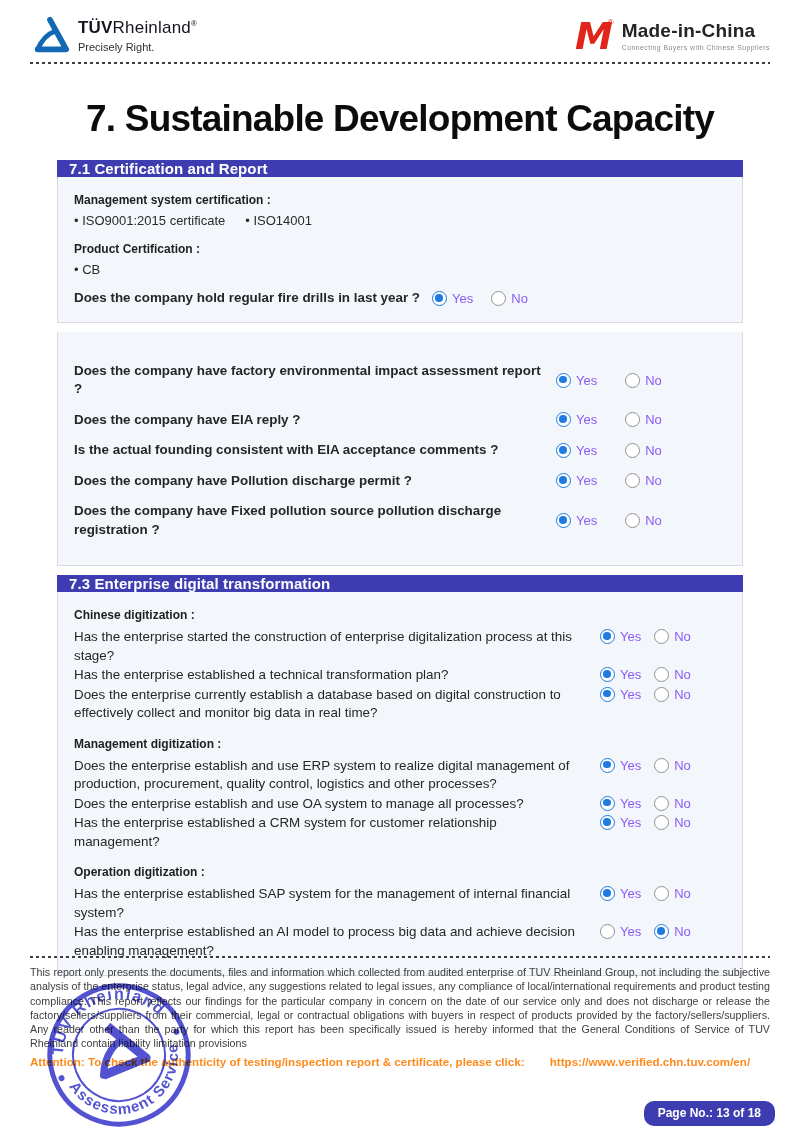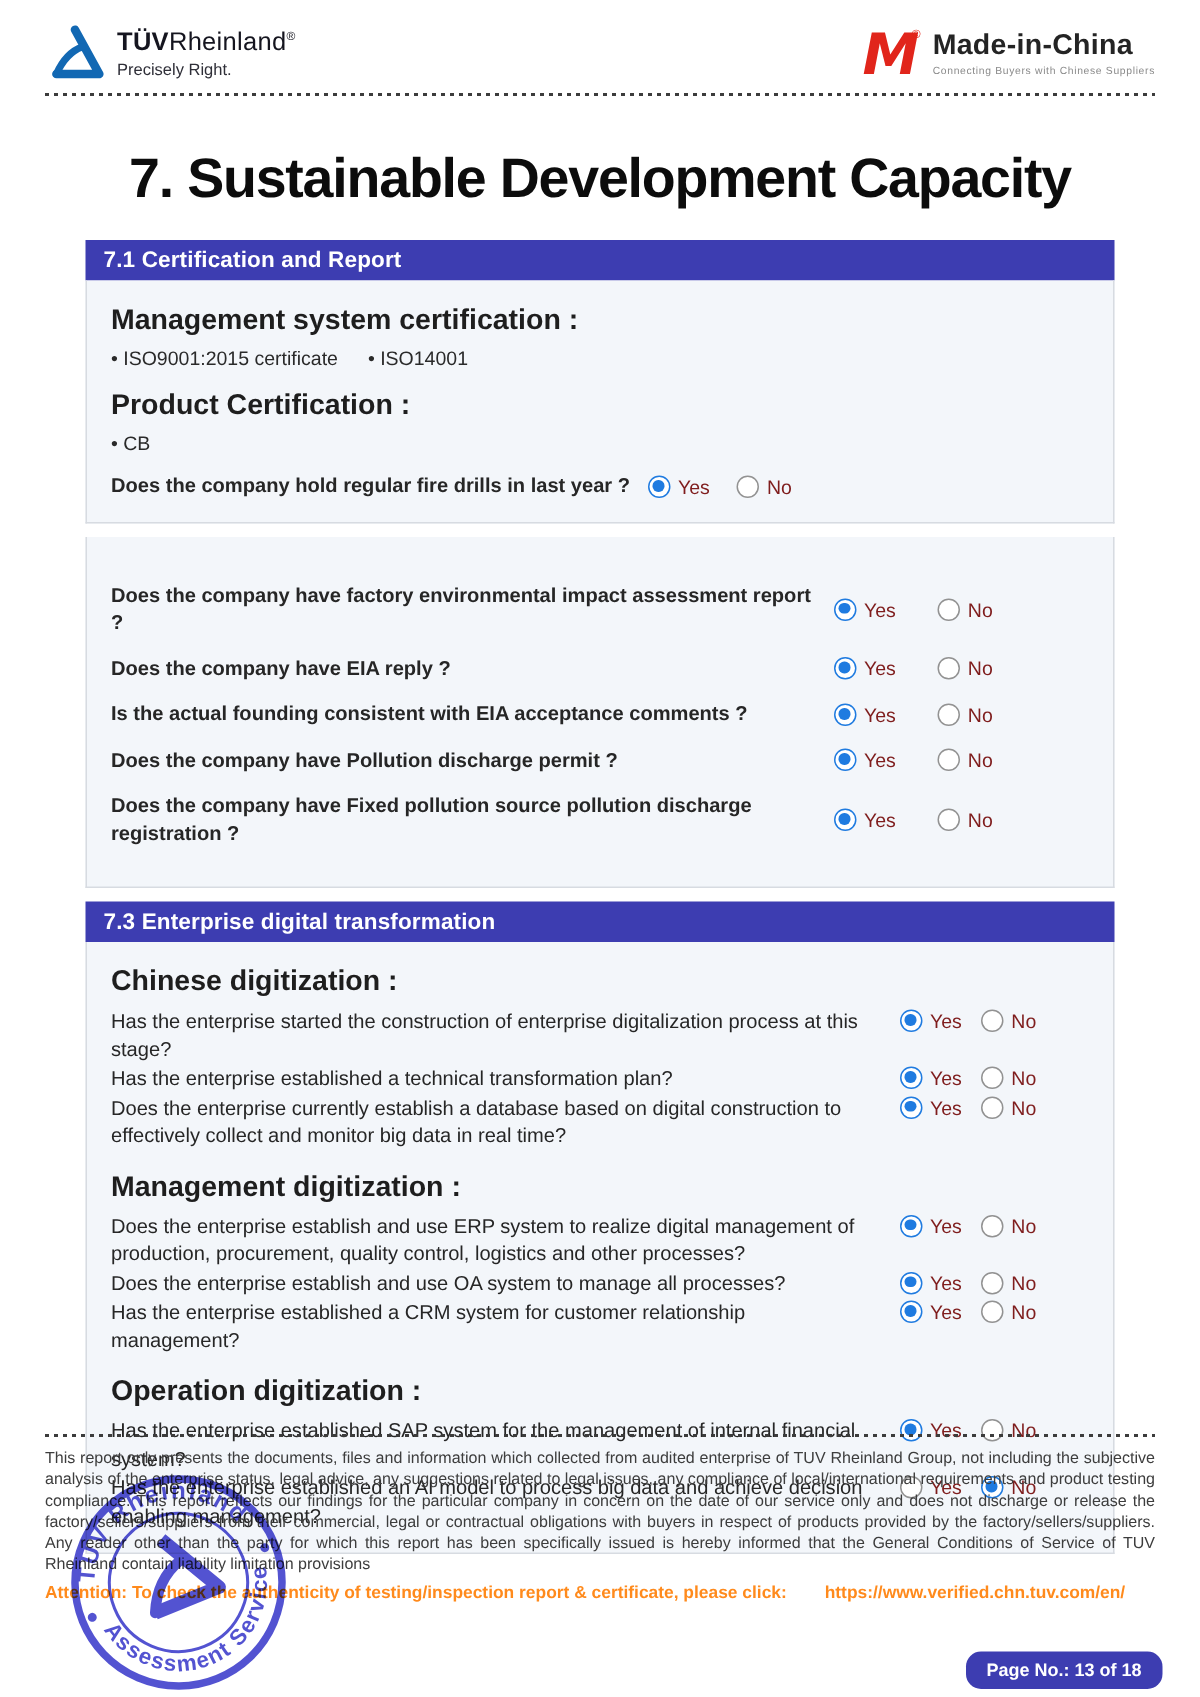--- a/index.html
+++ b/index.html
@@ -25,25 +25,25 @@
     font-size:38px; line-height:0.85; color:#e1251b; letter-spacing:-3px; display:inline-block; }
   .m-reg { color:#e1251b; font-size:8px; vertical-align:top; position:relative; top:-2px; left:-2px; }
   .mic-brand { font-size:19px; font-weight:700; color:#242424; letter-spacing:0.2px; }
   .mic-tag { font-size:6.9px; color:#8a8a8a; letter-spacing:0.45px; margin-top:2px; }
   
   .page-title { margin-top:34px; text-align:center; font-size:37px; font-weight:700;
     letter-spacing:-0.8px; color:#0c0c0c; }
   
   .sections { margin:20px 57px 0 57px; }
   .sec { margin-bottom:9px; }
-  .sec-bar { background:#3d3db1; color:#ffffff; height:27px; display:flex; align-items:center;
+  .sec-bar { background:#3d3db1; color:#ffffff; height:17px; display:flex; align-items:center;
     padding:0 12px; font-size:15px; font-weight:700; letter-spacing:0.1px; }
   .sec-body { background:#f3f6fa; border:1px solid #d7dbe1; border-top:none; padding:12px 16px 14px 16px; }
   .sec:nth-child(2) .sec-body { padding-top:18px; padding-bottom:14px; }
-  .blk-label { font-size:19px; font-weight:700; color:#1e1e1e; margin:14px 0 6px 0; }
+  .blk-label { font-size:12px; font-weight:700; color:#1e1e1e; margin:14px 0 6px 0; }
   .sec-body > .blk-label:first-child { margin-top:4px; }
   .bullets { display:flex; gap:20px; margin:2px 0 10px 0; }
   .bullet-item { font-size:13px; color:#2a2a2a; }
   .bullet-item::before { content:"• "; font-size:13px; }
   .q-text { font-size:13.4px; color:#262626; line-height:18.5px; }
   .q-bold { font-weight:700; }
   .inline-q { display:flex; align-items:center; gap:12px; margin-top:12px; }
   .qrow { display:flex; align-items:center; margin:12px 0; }
   .qrow .q-text { width:468px; }
   .qlist-row { display:flex; align-items:flex-start; margin:1px 0; }
@@ -52,21 +52,21 @@
   .radio-group { display:flex; align-items:center; }
   .rg-inline { gap:18px; }
   .rg-cols { gap:28px; margin-left:14px; }
   .rg-right { gap:13px; margin-left:auto; width:126px; padding-top:1px; }
   .radio-opt { display:inline-flex; align-items:center; gap:5px; cursor:pointer; }
   .radio { width:15px; height:15px; min-width:15px; border-radius:50%;
     border:1.5px solid #929292; background:#fff; display:inline-block; position:relative; }
   .radio.checked { border-color:#1f7be0; }
   .radio.checked::after { content:""; position:absolute; left:2.2px; top:2.2px;
     width:7.6px; height:7.6px; border-radius:50%; background:#1f7be0; }
-  .radio-label { font-size:13px; color:#7f1d1d; }
+  .radio-label { font-size:13px; color:#8b5cf6; }
   
   .footer { position:absolute; left:30px; right:30px; top:956px; }
   .footer .dot-rule2 { height:2px; margin-bottom:7px;
     background:repeating-linear-gradient(90deg,#3c3c3c 0 3px,transparent 3px 6px); }
   .disclaimer { font-size:10.7px; line-height:14.3px; color:#3d3d3d; text-align:justify; }
   .attention { margin-top:4px; font-size:11.6px; font-weight:700; color:#ff8a1c; }
   .attention .url { margin-left:22px; }
   .stamp { position:absolute; left:40px; top:980px; mix-blend-mode:multiply; opacity:0.88; }
   .page-badge { position:absolute; right:25px; top:1101px; background:#3d3db1; color:#fff;
     font-size:12px; font-weight:700; padding:5px 14px 6px 14px; border-radius:10px; }

